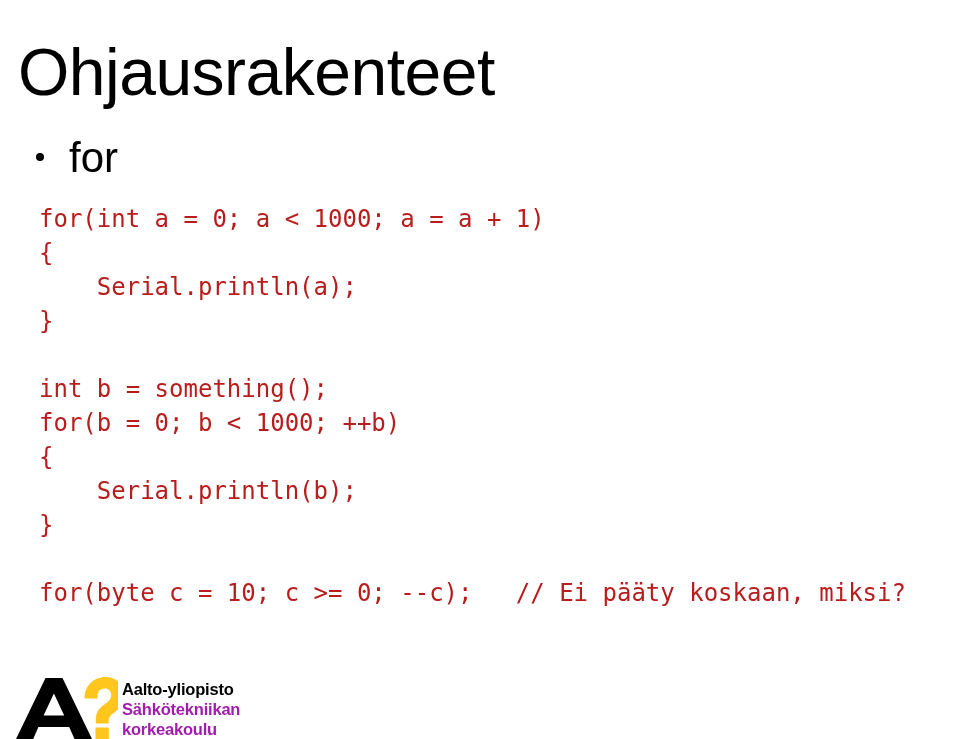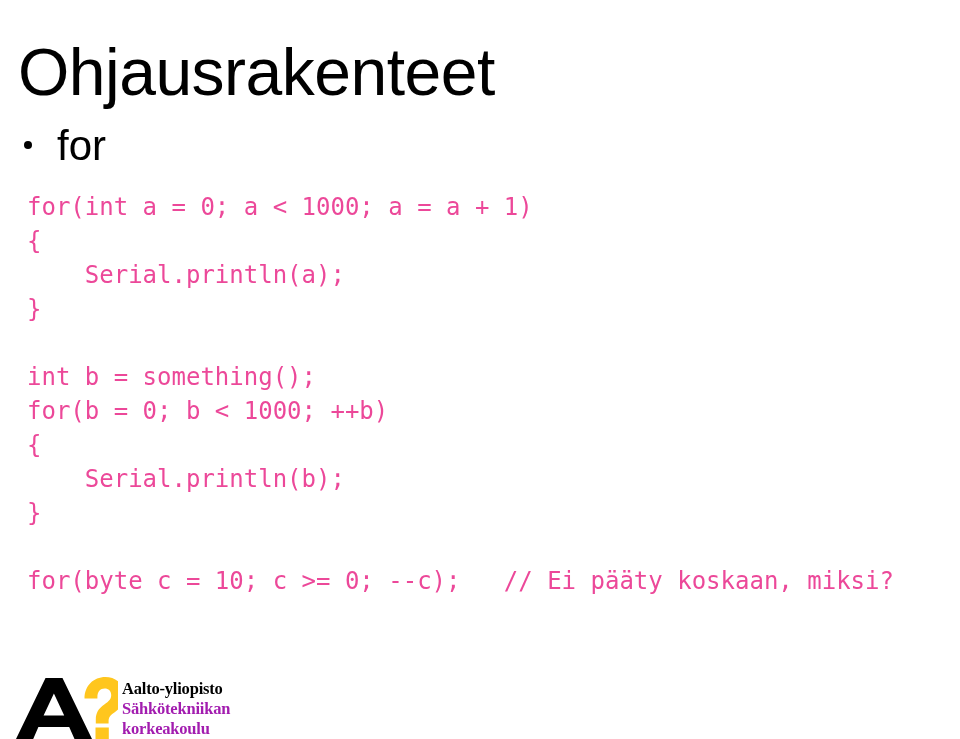--- a/index.html
+++ b/index.html
@@ -36,21 +36,21 @@
     line-height: 1.12;
     color: #000000;
     white-space: nowrap;
   }
 
   
   #bullet-list {
     position: absolute;
     left: 24px;
     top: 122px;
-    margin: 0;
+    margin: 12px;
     padding: 0;
     list-style: none;
   }
   .bullet-item {
     display: flex;
     align-items: baseline;
     font-size: 42px;
     line-height: 1.12;
     font-weight: 400;
     color: #000000;
@@ -66,26 +66,26 @@
     position: relative;
     top: -11px;
     flex: 0 0 auto;
   }
 
   
   #code-block {
     position: absolute;
     left: 27px;
     top: 190px;
-    margin: 0;
+    margin: 12px;
     font-family: "DejaVu Sans Mono", "Liberation Mono", monospace;
     font-size: 24px;
     line-height: 34px;
     font-weight: 400;
-    color: #ec4899;
+    color: #b91c1c;
     white-space: pre;
     letter-spacing: 0px;
   }
   .code-line {
     display: block;
     height: 34px;
     white-space: pre;
   }
   .code-line.blank {
     height: 34px;
@@ -104,21 +104,21 @@
     width: 104px;
     height: 63px;
     flex: 0 0 auto;
   }
   #aalto-mark svg {
     display: block;
   }
   #aalto-wordmark {
     margin-left: 4px;
     padding-top: 3px;
-    font-family: Liberation Serif, serif;
+    font-family: Liberation Sans, sans-serif;
     font-weight: bold;
     font-size: 16.5px;
     line-height: 20px;
     letter-spacing: -0.2px;
     white-space: nowrap;
   }
   .logo-line-1 { color: #000000; }
   .logo-line-2, .logo-line-3 { color: #a21caf; }
 </style>
 </head>

